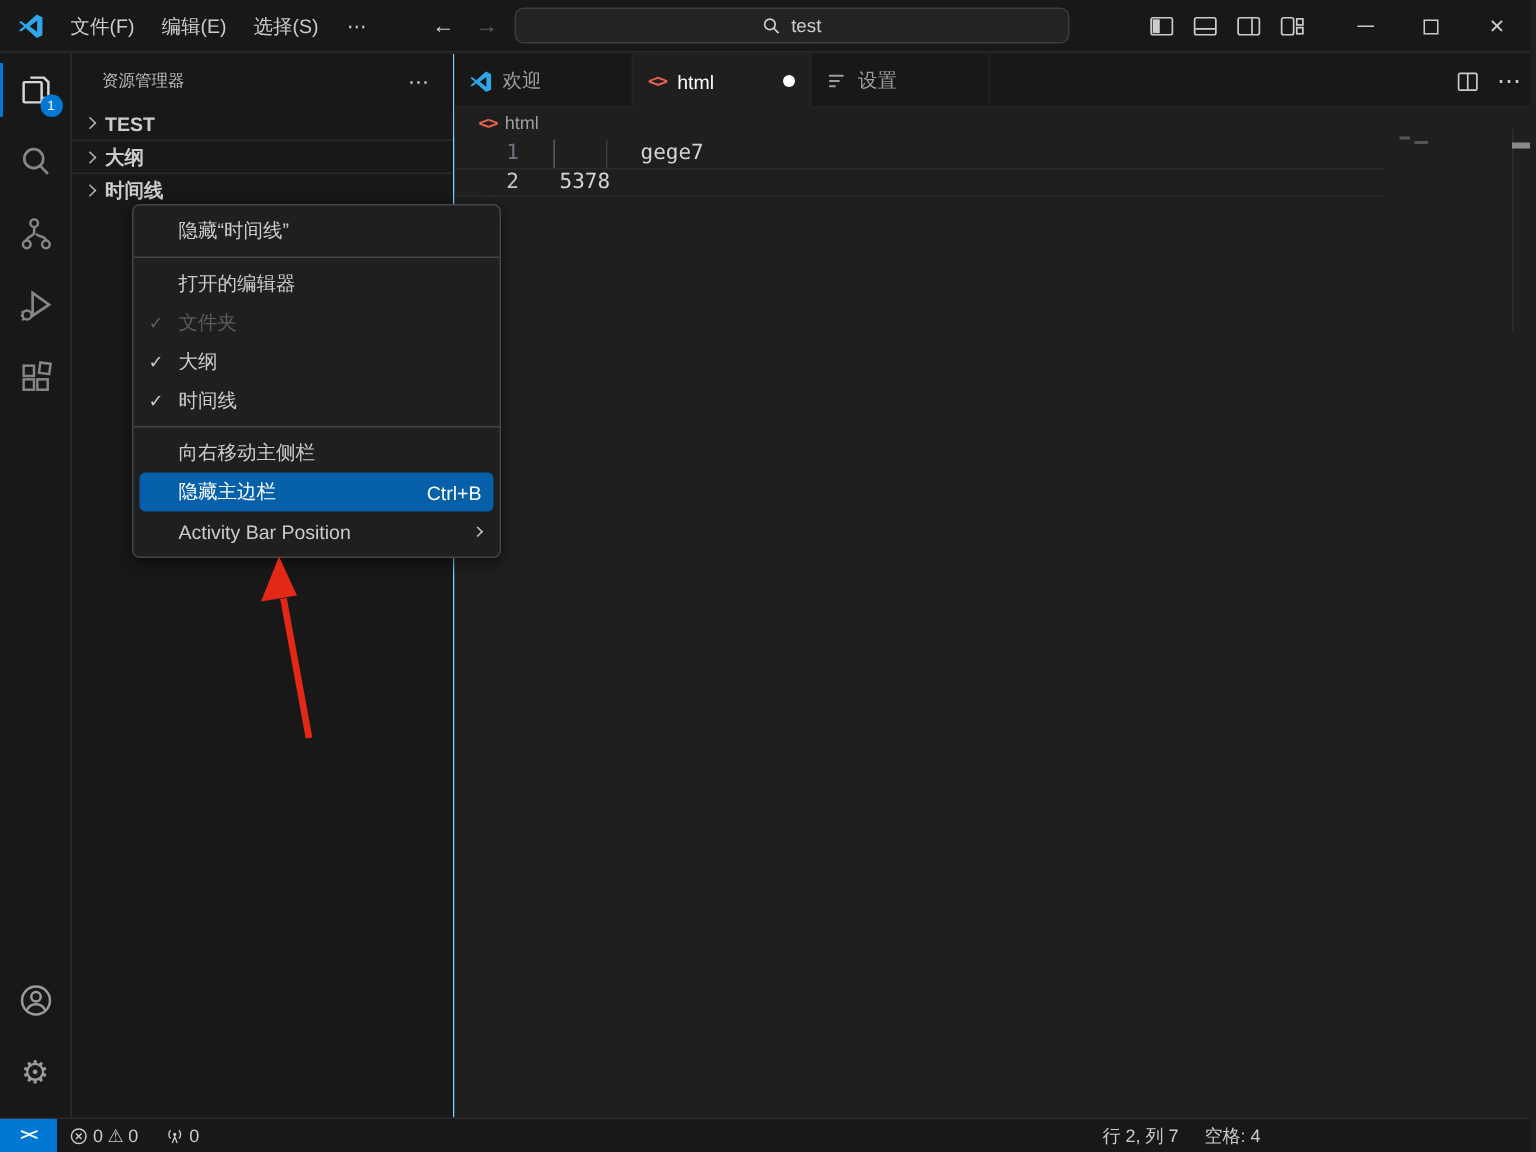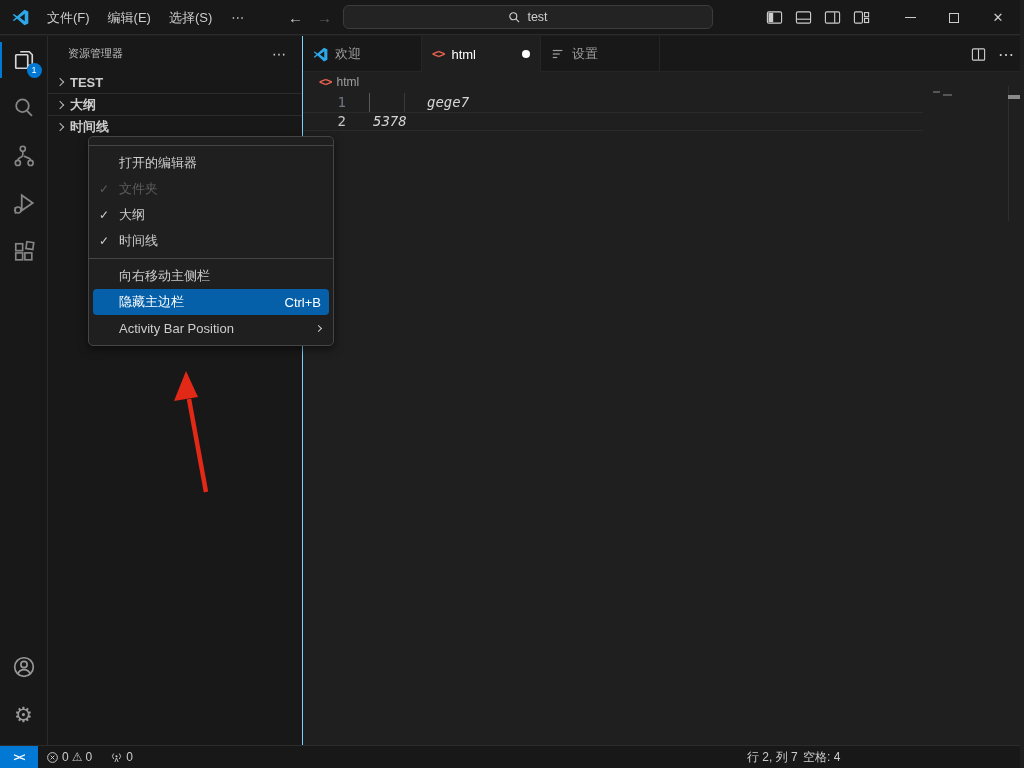--- a/index.html
+++ b/index.html
@@ -59,21 +59,21 @@
   .tab.active { background:#1f1f1f; color:#ffffff; z-index:2; }
   .tab-dot { margin-left:auto; width:8px; height:8px; border-radius:50%; background:#ffffff; }
   .html-glyph { font-family:"DejaVu Sans Mono", monospace; font-weight:700; font-size:12px; color:#e8624e; letter-spacing:-1px; }
   .editor-actions { position:absolute; right:6px; top:0; height:36px; display:flex; align-items:center; gap:12px; color:#cccccc; z-index:2; }
   .breadcrumb { height:19px; display:flex; align-items:center; gap:5px; padding-left:16px; font-size:12px; color:#9f9f9f; background:#1f1f1f; }
 
   .code { position:absolute; top:55px; left:0; right:0; bottom:0; font-family:"DejaVu Sans Mono", monospace; font-size:14px; }
   .code-line { position:absolute; left:0; height:19px; line-height:19px; }
   .ln { position:absolute; width:43px; text-align:right; color:#6e7681; }
   .ln.active { color:#c6c6c6; }
-  .ltext { position:absolute; color:#d4d4d4; white-space:pre;font-style:italic; }
+  .ltext { position:absolute; color:#d4d4d4; white-space:pre; }
   .cur-line { position:absolute; left:0; right:97px; top:21px; height:19px;
     border-top:1px solid #2a2a2a; border-bottom:1px solid #2a2a2a; }
   .indent-guide { position:absolute; width:1px; height:19px; background:#3a3a3a; }
   .indent-guide.bright { background:#5a5a5a; }
   .minimap-mark { position:absolute; height:2px; background:#565656; }
   .ovr-ruler { position:absolute; right:0; top:-5px; width:12px; height:135px; border-left:1px solid #2e2e2e; }
   .ovr-cursor { position:absolute; right:0; top:9px; width:12px; height:4px; background:#8a8a8a; }
 
   
   .statusbar { position:absolute; left:0; right:0; bottom:0; height:23px; background:#181818;
@@ -299,29 +299,32 @@
         <span>0</span>
       </div>
       <div class="sb-group" style="margin-left:14px;">
         <svg width="13" height="13" viewBox="0 0 16 16">
           <circle cx="8" cy="6.5" r="1.3" fill="#cccccc"></circle>
           <path d="M4.6 9.9a4.8 4.8 0 0 1 0-6.8M11.4 3.1a4.8 4.8 0 0 1 0 6.8M6 13.5 8 8.5l2 5" fill="none" stroke="#cccccc" stroke-width="1.1"></path>
         </svg>
         <span>0</span>
       </div>
     </div>
-    <div class="sb-item-abs" style="left:735px;margin-left:12px;">
+    <div class="sb-item-abs" style="left:735px;">
       <span>行 2, 列 7</span>
     </div>
     <div class="sb-item-abs" style="left:803px;">
       <span>空格: 4</span>
     </div>
   </div>
 
   <div class="context-menu">
+    <div class="mi">
+      <span>隐藏“时间线”</span>
+    </div>
     <div class="menu-sep"></div>
     <div class="mi">
       <span>打开的编辑器</span>
     </div>
     <div class="mi disabled">
       <span class="check">✓</span>
       <span>文件夹</span>
     </div>
     <div class="mi">
       <span class="check">✓</span>

